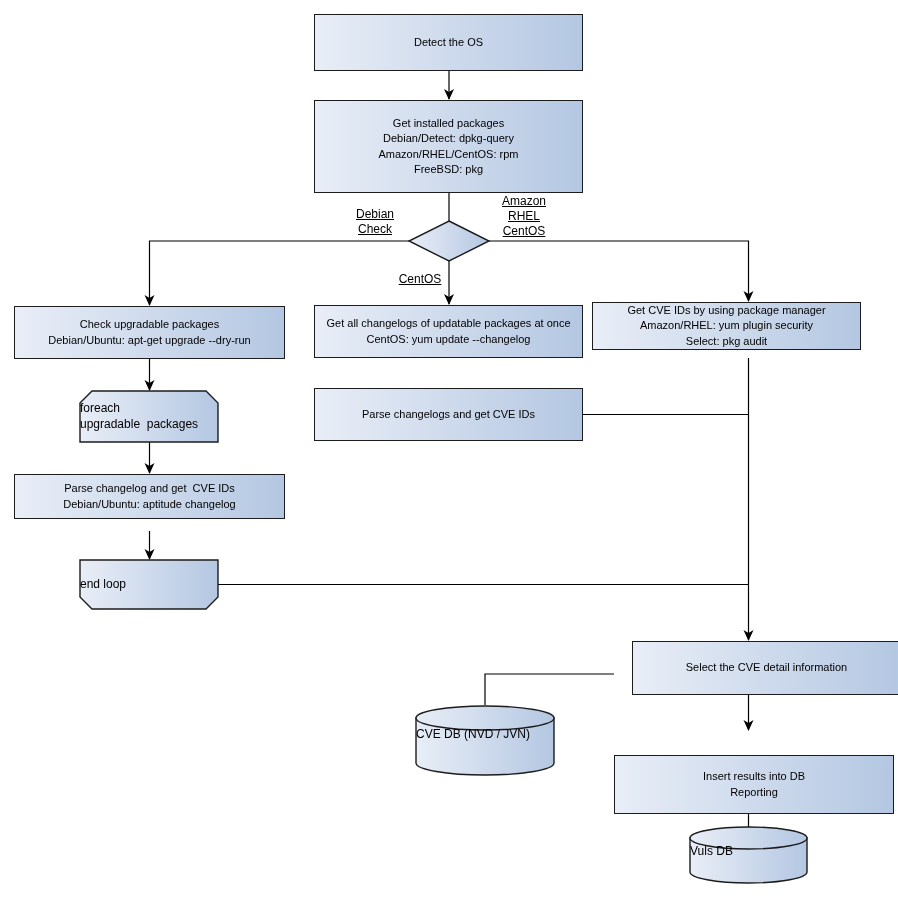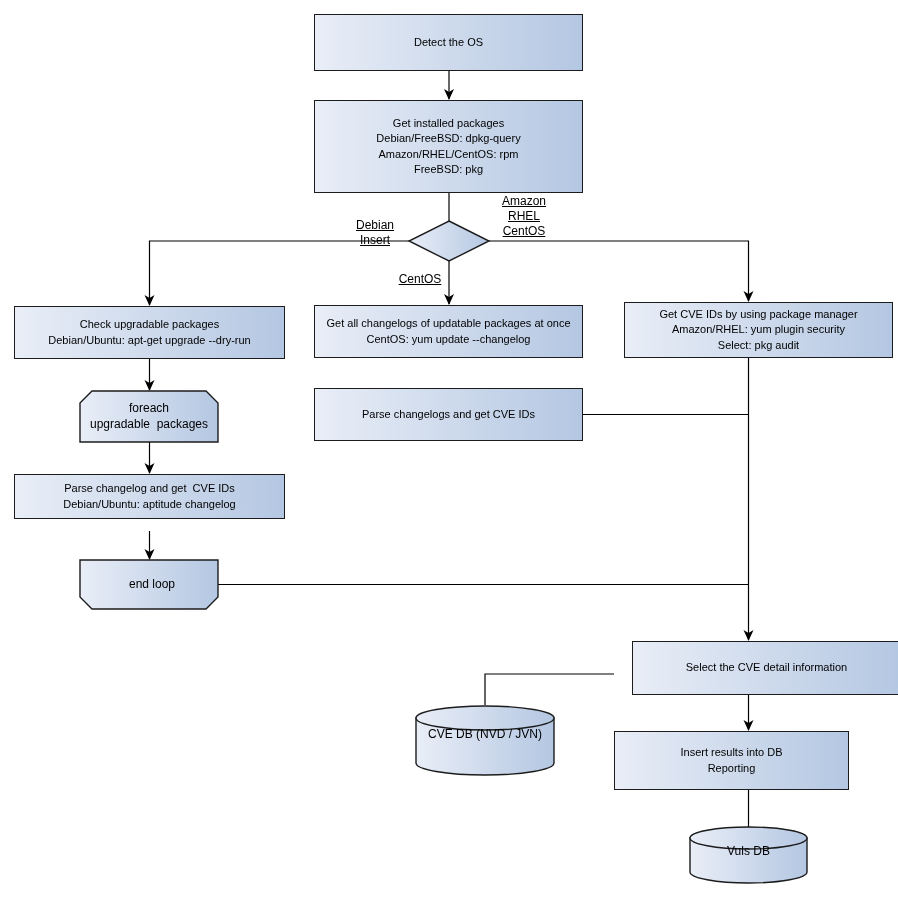--- a/index.html
+++ b/index.html
@@ -18,21 +18,21 @@
   #shape-layer{position:absolute;left:0;top:0;width:898px;height:902px;}
   .box{
     position:absolute;box-sizing:border-box;
     border:1.5px solid var(--node-border);
     background:linear-gradient(to right, var(--node-fill-start), var(--node-fill-end));
     display:flex;flex-direction:column;justify-content:center;align-items:center;
     font-size:11px;line-height:15.5px;text-align:center;
   }
   .line{white-space:pre;}
   .overlay-label{
-    position:absolute;display:flex;flex-direction:column;justify-content:center;align-items:center;
+    position:absolute;display:flex;flex-direction:column;justify-content:center;align-items:flex-start;
     font-size:12px;line-height:15.5px;text-align:center;pointer-events:none;
   }
   .edge-label{
     position:absolute;font-size:12px;line-height:15px;text-align:center;text-decoration:underline;
   }
 </style>
 </head>
 <body>
 
 <div id="canvas">
@@ -90,55 +90,55 @@
       <ellipse cx="748.5" cy="838" rx="58.5" ry="11" fill="url(#nodeGrad)" stroke="#1c1c1c" stroke-width="1.4"></ellipse>
     </g>
   </svg>
 
   <div class="box" style="left:314px;top:14px;width:269px;height:57px">
     <div class="line">Detect the OS</div>
   </div>
 
   <div class="box" style="left:314px;top:100px;width:269px;height:93px">
     <div class="line">Get installed packages</div>
-    <div class="line">Debian/FreeBSD: dpkg-query</div>
+    <div class="line">Debian/Detect: dpkg-query</div>
     <div class="line">Amazon/RHEL/CentOS: rpm</div>
     <div class="line">FreeBSD: pkg</div>
   </div>
 
   <div class="box" style="left:314px;top:305px;width:269px;height:53px">
     <div class="line">Get all changelogs of updatable packages at once</div>
     <div class="line">CentOS: yum update --changelog</div>
   </div>
 
   <div class="box" style="left:14px;top:306px;width:271px;height:53px">
     <div class="line">Check upgradable packages</div>
     <div class="line">Debian/Ubuntu: apt-get upgrade --dry-run</div>
   </div>
 
-  <div class="box" style="left:624px;top:302px;width:269px;height:56px">
+  <div class="box" style="left:592px;top:302px;width:269px;height:48px">
     <div class="line">Get CVE IDs by using package manager</div>
     <div class="line">Amazon/RHEL: yum plugin security</div>
     <div class="line">Select: pkg audit</div>
   </div>
 
   <div class="box" style="left:314px;top:388px;width:269px;height:53px">
     <div class="line">Parse changelogs and get CVE IDs</div>
   </div>
 
   <div class="box" style="left:14px;top:474px;width:271px;height:45px">
     <div class="line">Parse changelog and get  CVE IDs</div>
     <div class="line">Debian/Ubuntu: aptitude changelog</div>
   </div>
 
   <div class="box" style="left:632px;top:641px;width:269px;height:54px">
     <div class="line">Select the CVE detail information</div>
   </div>
 
-  <div class="box" style="left:614px;top:731px;width:235px;height:59px">
+  <div class="box" style="left:614px;top:755px;width:280px;height:59px">
     <div class="line">Insert results into DB</div>
     <div class="line">Reporting</div>
   </div>
 
   <div class="overlay-label" style="left:80px;top:391px;width:138px;height:51px">
     <div class="line">foreach</div>
     <div class="line">upgradable  packages</div>
   </div>
 
   <div class="overlay-label" style="left:80px;top:560px;width:144px;height:49px">
@@ -146,23 +146,23 @@
   </div>
 
   <div class="overlay-label" style="left:416px;top:722px;width:138px;height:26px">
     <div class="line">CVE DB (NVD / JVN)</div>
   </div>
 
   <div class="overlay-label" style="left:690px;top:841px;width:117px;height:22px">
     <div class="line">Vuls DB</div>
   </div>
 
-  <div class="edge-label" style="left:340px;top:218px;width:70px">
+  <div class="edge-label" style="left:340px;top:207px;width:70px">
     <div class="line">Debian</div>
-    <div class="line">Insert</div>
+    <div class="line">Check</div>
   </div>
 
   <div class="edge-label" style="left:489px;top:194px;width:70px">
     <div class="line">Amazon</div>
     <div class="line">RHEL</div>
     <div class="line">CentOS</div>
   </div>
 
   <div class="edge-label" style="left:385px;top:272px;width:70px">
     <div class="line">CentOS</div>

